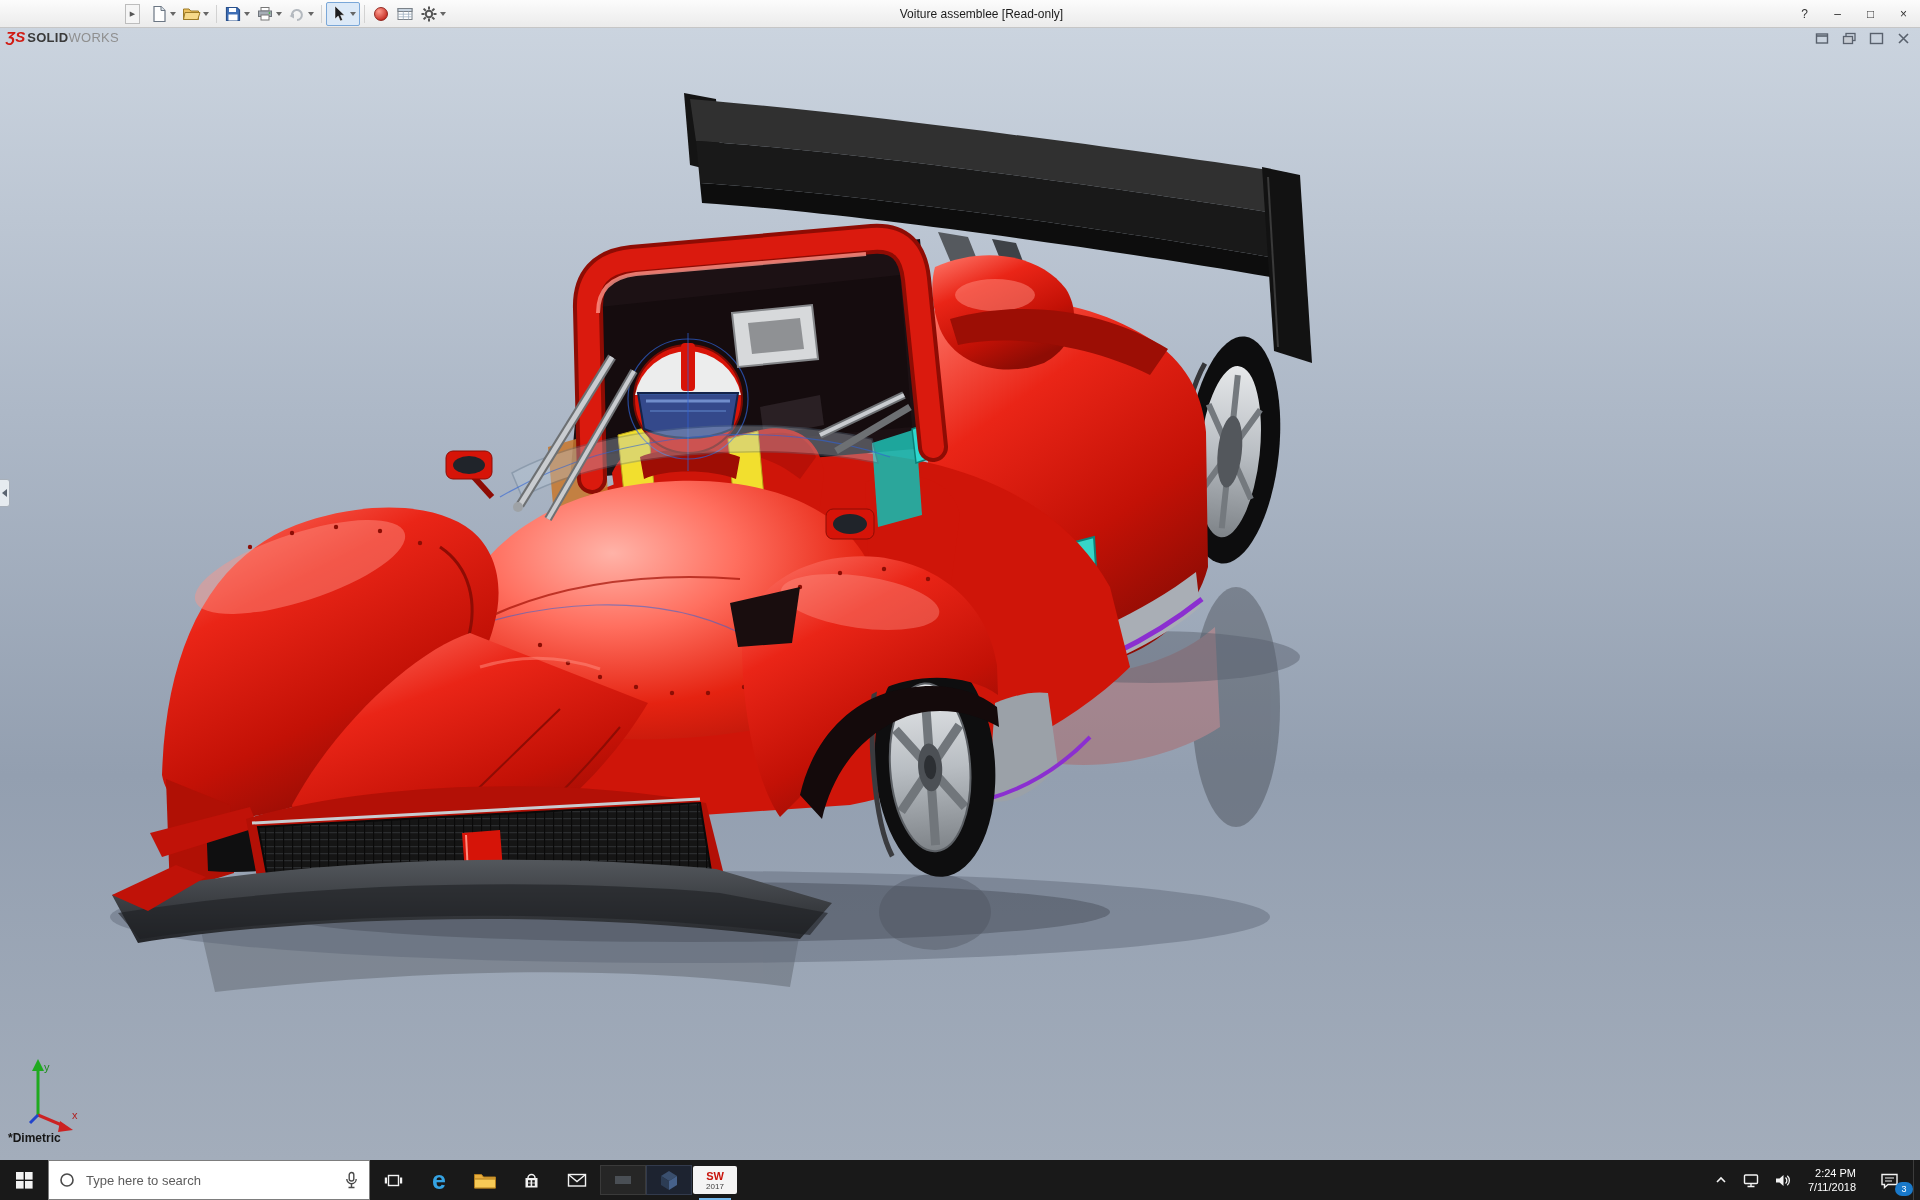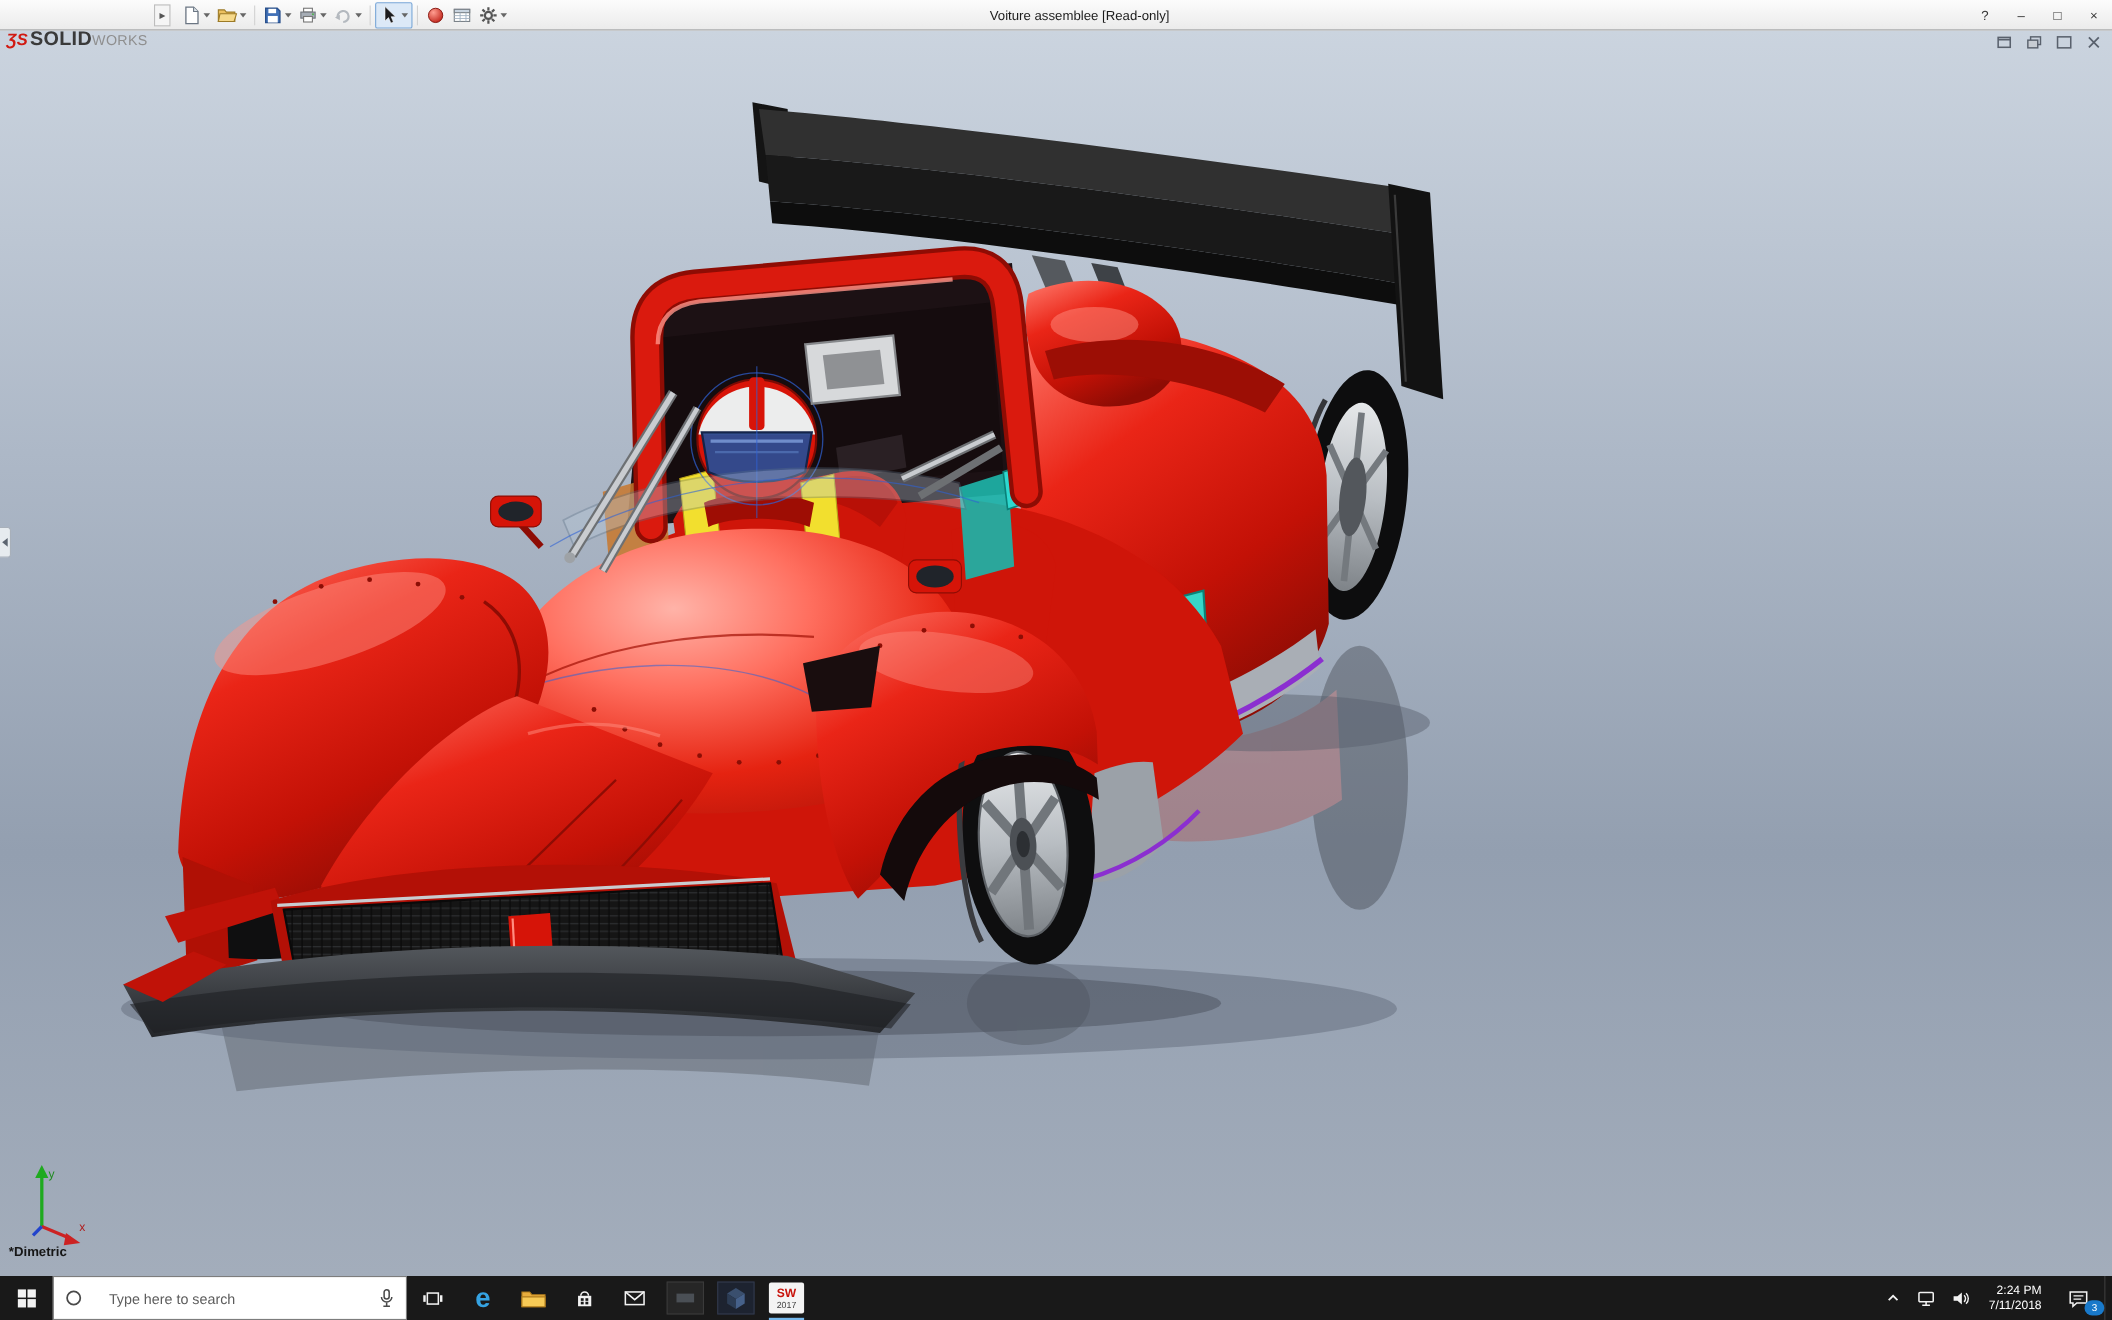--- a/index.html
+++ b/index.html
@@ -5,21 +5,21 @@
   html,body{margin:0;padding:0;}
   body{width:1920px;height:1200px;overflow:hidden;font-family:"Liberation Sans",sans-serif;background:#000;}
   .app{position:relative;width:1920px;height:1200px;}
 
   
   .titlebar{position:absolute;top:0;left:0;right:0;height:27px;background:linear-gradient(#fcfcfc,#ebebeb);
     border-bottom:1px solid #c6c6c6;display:flex;align-items:center;z-index:5;}
   .tb-left{display:flex;align-items:center;height:100%;padding-left:6px;}
   .logo{display:flex;align-items:baseline;margin-right:3px;}
   .logo-mark{color:#d11a12;font-weight:bold;font-style:italic;font-size:15px;margin-right:2px;}
-  .logo-solid{font-weight:bold;color:#3a3a3a;font-size:18px;letter-spacing:.3px;}
+  .logo-solid{font-weight:bold;color:#3a3a3a;font-size:13px;letter-spacing:.3px;}
   .logo-works{color:#8f8f8f;font-size:13px;letter-spacing:.3px;margin-top:47px;}
   .flyout{width:13px;height:18px;border:1px solid #bdbdbd;background:#f5f5f5;color:#555;font-size:7px;
     display:flex;align-items:center;justify-content:center;margin:0 7px 0 3px;}
   .tbtn{display:flex;align-items:center;height:22px;padding:0 3px;}
   .tbtn.pressed{border:1px solid #7aa7d8;background:#dce9f7;border-radius:2px;}
   .caret{width:0;height:0;border-left:3px solid transparent;border-right:3px solid transparent;border-top:4px solid #666;margin-left:2px;}
   .sep{width:1px;height:18px;background:#d2d2d2;margin:0 4px;}
   .tb-title{position:absolute;left:0;right:0;text-align:center;font-size:12px;color:#1c1c1c;pointer-events:none;margin-left:43px;}
   .tb-right{margin-left:auto;display:flex;align-items:center;height:100%;z-index:2;}
   .wbtn{width:33px;height:100%;display:flex;align-items:center;justify-content:center;font-size:12px;color:#333;}
@@ -32,27 +32,27 @@
   .doc-controls{position:absolute;top:4px;right:9px;display:flex;gap:11px;}
   .dbtn{width:16px;height:14px;display:flex;align-items:center;justify-content:center;}
   .panel-tab{position:absolute;left:0;top:452px;width:9px;height:26px;background:rgba(241,244,247,.85);
     border:1px solid #a8b0ba;border-left:none;border-radius:0 3px 3px 0;display:flex;align-items:center;justify-content:center;}
   .panel-tab::after{content:"";width:0;height:0;border-top:4px solid transparent;border-bottom:4px solid transparent;border-right:5px solid #5b6470;}
   .view-label{position:absolute;left:8px;bottom:15px;font-size:12px;font-weight:bold;color:#161616;}
 
   
   .taskbar{position:absolute;left:0;right:0;bottom:0;height:40px;background:#191919;display:flex;align-items:stretch;z-index:6;}
   .tb-start{width:48px;display:flex;align-items:center;justify-content:center;}
-  .search{width:300px;background:#ffffff;border:1px solid #7d7d7d;display:flex;align-items:center;gap:22px;padding:0 10px;}
+  .search{width:300px;background:#ffffff;border:1px solid #7d7d7d;display:flex;align-items:center;gap:9px;padding:0 10px;}
   .search input{border:none;outline:none;flex:1;font-size:13px;color:#333;background:transparent;font-family:"Liberation Sans",sans-serif;}
   .search input::placeholder{color:#5c5c5c;}
   .tb-app{width:46px;display:flex;align-items:center;justify-content:center;position:relative;}
   .tb-app.active::after{content:"";position:absolute;bottom:0;left:7px;right:7px;height:2px;background:#76b9ed;}
   .edge-e{font-size:25px;font-weight:bold;color:#35a3e3;line-height:25px;}
-  .tile{width:32px;height:28px;display:flex;flex-direction:column;align-items:center;justify-content:center;}
+  .tile{width:44px;height:28px;display:flex;flex-direction:column;align-items:center;justify-content:center;}
   .tile.dark{background:#262626;border:1px solid #3a3a3a;}
   .tile.dark .bar{width:16px;height:8px;background:#4a4f55;}
   .tile.cube{background:#1d2330;border:1px solid #323a4c;}
   .tile.sw{background:#f4f4f4;border-radius:2px;}
   .sw-text{color:#c8140c;font-weight:bold;font-size:11px;line-height:12px;}
   .sw-year{color:#3e3e3e;font-size:8px;line-height:9px;}
   .tray{margin-left:auto;display:flex;align-items:stretch;justify-content:center;}
   .tray-item{padding:0 7px;display:flex;align-items:center;justify-content:center;color:#fff;position:relative;}
   .clock{display:flex;flex-direction:column;align-items:flex-end;justify-content:center;color:#fff;font-size:11px;line-height:14px;padding:0 9px;}
   .badge{position:absolute;right:0px;bottom:4px;min-width:14px;height:14px;border-radius:7px;background:#1979ca;

